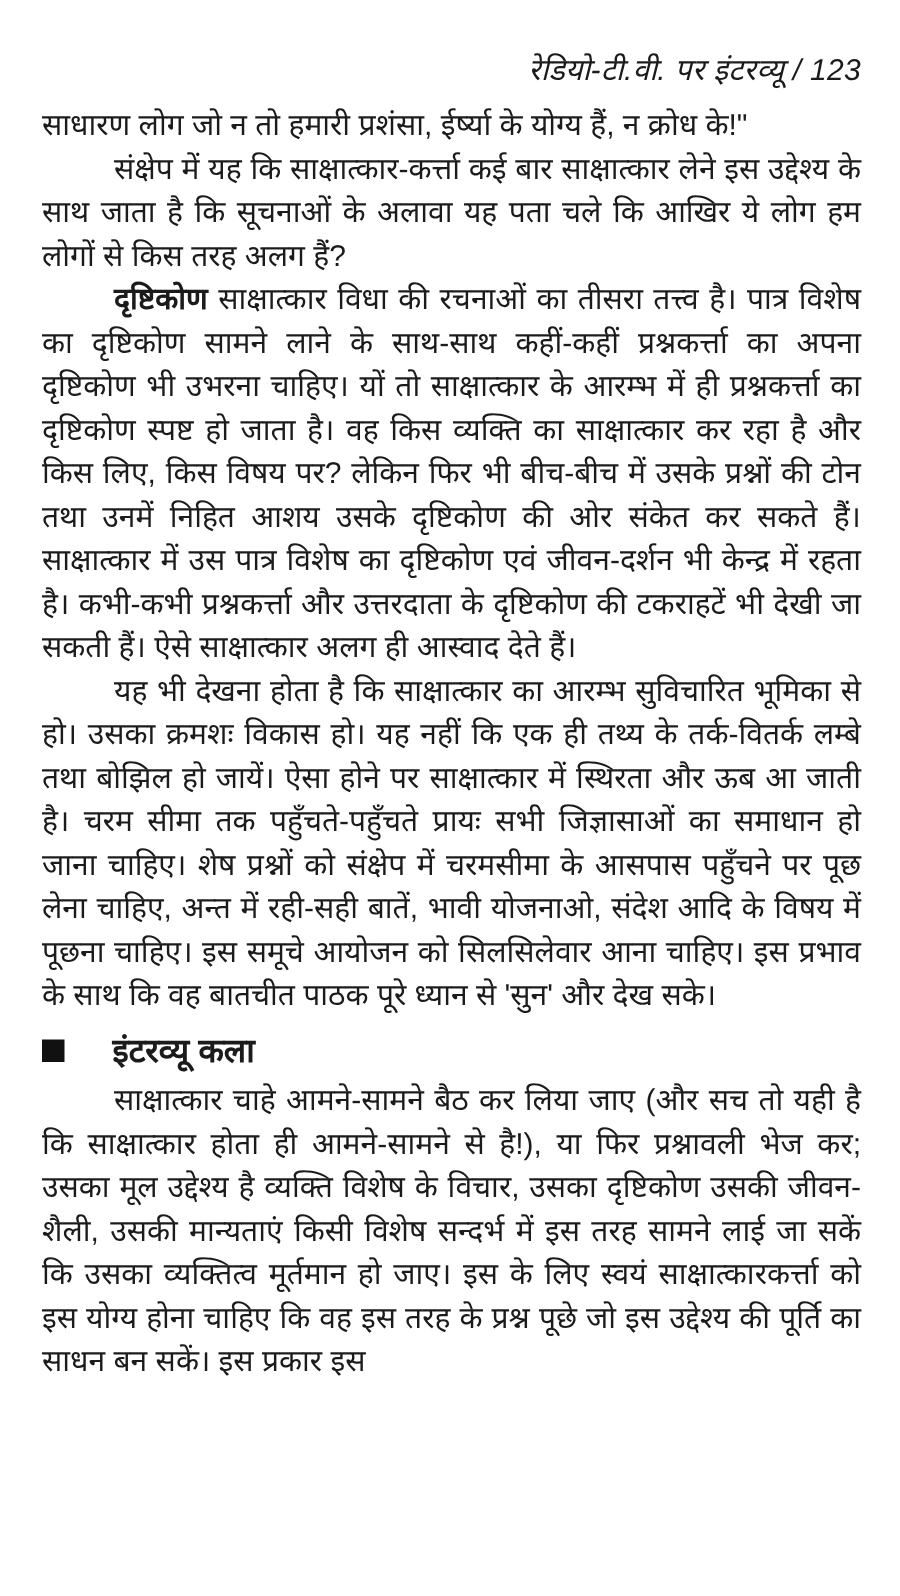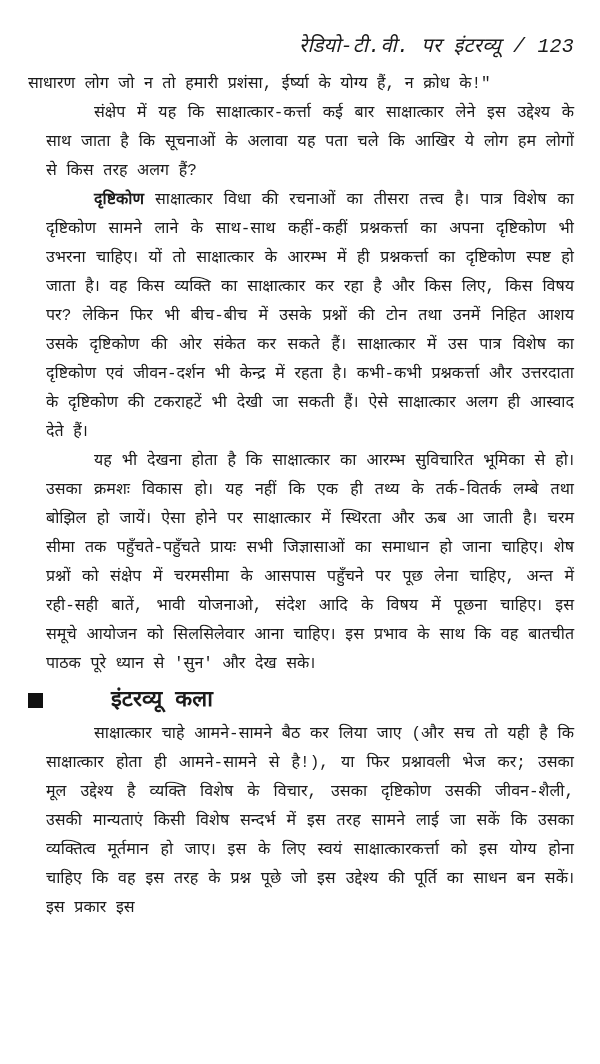--- a/index.html
+++ b/index.html
@@ -7,64 +7,62 @@
     padding: 0;
     background: #e8e8e8;
   }
   .page {
     position: relative;
     width: 600px;
     height: 1064px;
     margin: 0 auto;
     background: #ffffff;
     color: #1b1b1b;
-    font-family: Liberation Mono, monospace;
+    font-family: Liberation Sans, sans-serif;
     overflow: hidden;
     box-sizing: border-box;
     padding: 34px 26px 0 28px;
   }
   .running-header {
     text-align: right;
     font-style: italic;
     font-size: 20px;
     line-height: 26px;
     margin: 0 0 10px 0;
     letter-spacing: 0.2px;
   }
   .body-text p {
     margin: 0;
-    font-size: 16px;
+    font-size: 20px;
     line-height: 29px;
     text-align: justify;
     text-justify: inter-word;
   }
   .body-text p.indent {
     text-indent: 48px;
-    margin-left: 18px;
   }
   .lead-bold {
     font-weight: bold;
   }
   .section-heading {
     display: flex;
     align-items: center;
     margin: 7px 0 5px 0;
   }
   .section-bullet {
     width: 15px;
     height: 15px;
     background: #111111;
     flex: 0 0 auto;
     margin-right: 32px;
   }
   .section-title {
     font-weight: bold;
     font-size: 22px;
     line-height: 29px;
-    margin-left: 36px;
   }
 </style>
 </head>
 <body>
 
 <div class="page">
 
   <div class="running-header">रेडियो-टी.वी. पर इंटरव्यू / 123</div>
 
   <div class="body-text">

